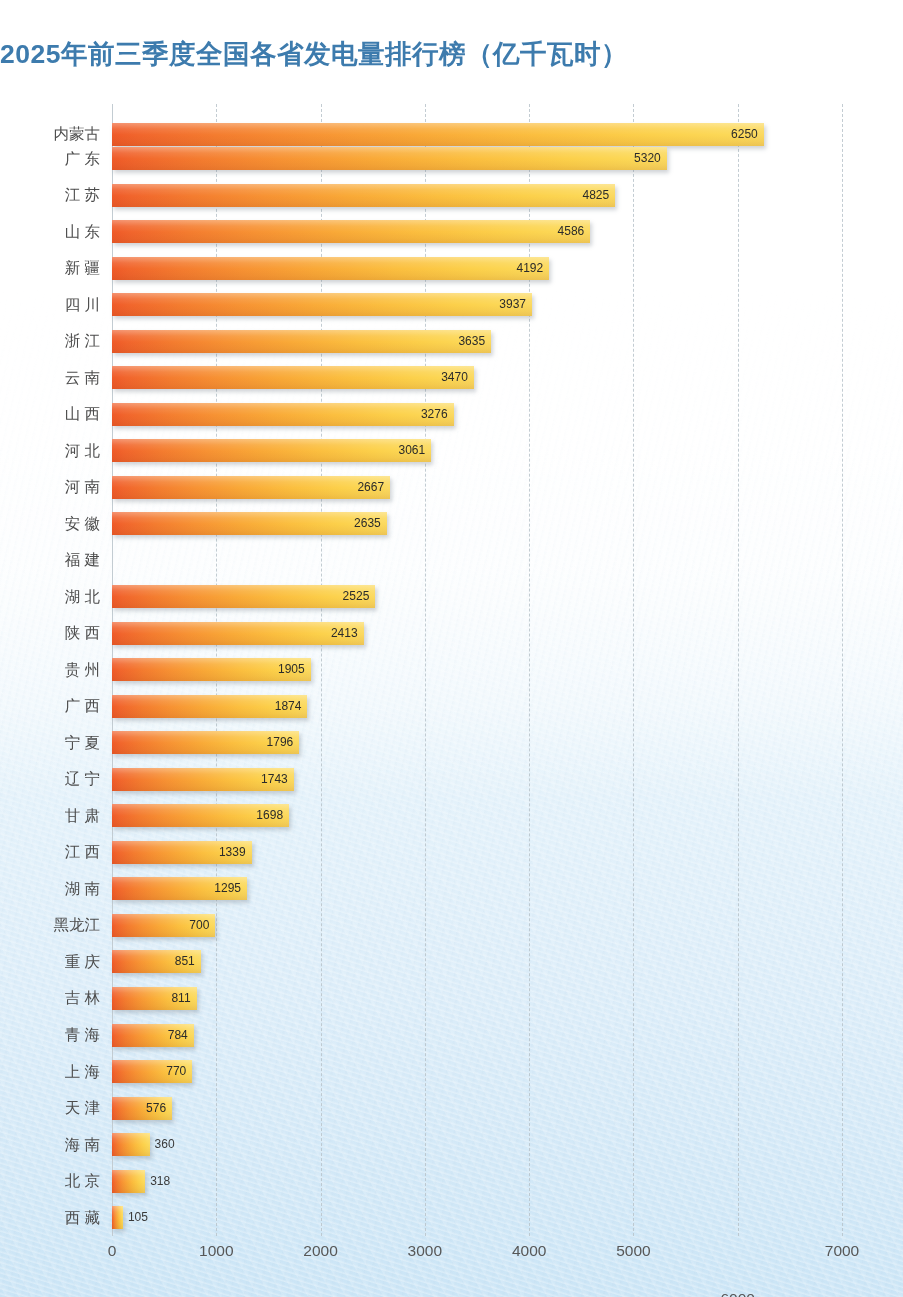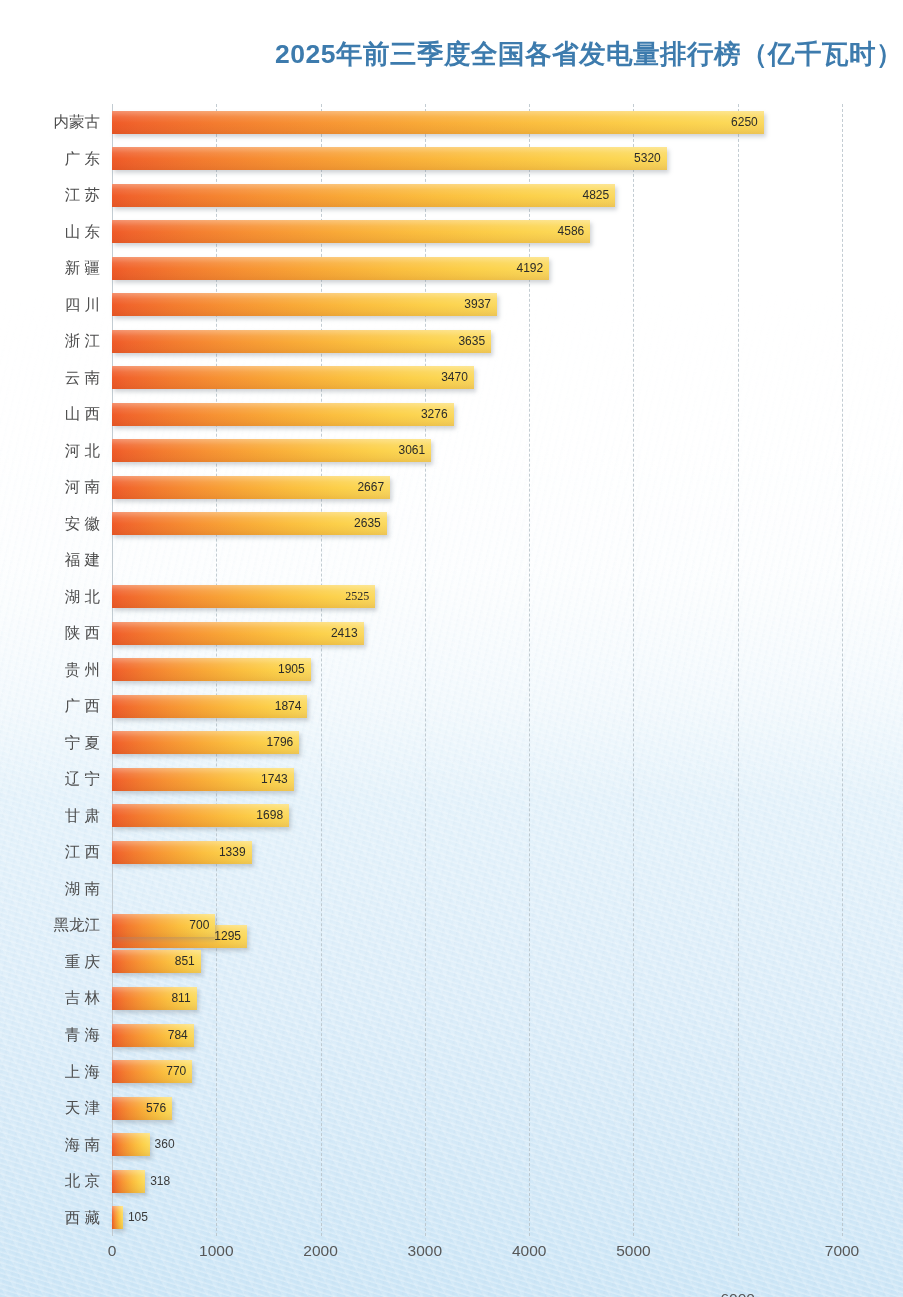--- a/index.html
+++ b/index.html
@@ -67,21 +67,21 @@
         rgba(255,255,255,0) 100%);
     pointer-events: none;
   }
 
   
   #chart-title {
     position: absolute;
     left: 0;
     top: 36px;
     width: 903px;
-    text-align: right;
+    text-align: left;
     font-size: 26.5px;
     font-weight: bold;
     color: #3D7BAD;
     letter-spacing: .5px;
     white-space: nowrap;
   }
 
   
   #plot {
     position: absolute;
@@ -214,21 +214,21 @@
         <div class="gridline zero" style="left: 0px;"></div>
         <div class="gridline" style="left: 104.286px;"></div>
         <div class="gridline" style="left: 208.571px;"></div>
         <div class="gridline" style="left: 312.857px;"></div>
         <div class="gridline" style="left: 417.143px;"></div>
         <div class="gridline" style="left: 521.429px;"></div>
         <div class="gridline" style="left: 625.714px;"></div>
         <div class="gridline" style="left: 730px;"></div>
       </div>
     <div id="rows">
-        <div class="row" style="top: 0px;">
+        <div class="row" style="top: 12px;">
           <div class="cat-label">内蒙古</div>
           <div class="bar-wrap" style="width: 651.786px;">
             <div class="bar"></div>
             <div class="val-label">6250</div>
           </div>
         </div>
         <div class="row" style="top: 36.52px;">
           <div class="cat-label">广 东</div>
           <div class="bar-wrap" style="width: 554.8px;">
             <div class="bar"></div>
@@ -251,21 +251,21 @@
         </div>
         <div class="row" style="top: 146.08px;">
           <div class="cat-label">新 疆</div>
           <div class="bar-wrap" style="width: 437.166px;">
             <div class="bar"></div>
             <div class="val-label">4192</div>
           </div>
         </div>
         <div class="row" style="top: 182.6px;">
           <div class="cat-label">四 川</div>
-          <div class="bar-wrap" style="width: 385px;">
+          <div class="bar-wrap" style="width: 420px;">
             <div class="bar"></div>
             <div class="val-label">3937</div>
           </div>
         </div>
         <div class="row" style="top: 219.12px;">
           <div class="cat-label">浙 江</div>
           <div class="bar-wrap" style="width: 379.079px;">
             <div class="bar"></div>
             <div class="val-label">3635</div>
           </div>
@@ -303,21 +303,21 @@
           <div class="bar-wrap" style="width: 274.793px;">
             <div class="bar"></div>
             <div class="val-label">2635</div>
           </div>
         </div>
         <div class="row" style="top: 438.24px;">
           <div class="cat-label">福 建</div>
         </div>
         <div class="row" style="top: 474.76px;">
           <div class="cat-label">湖 北</div>
-          <div class="bar-wrap" style="width: 263.321px; font-family: Liberation Serif, serif;">
+          <div class="bar-wrap" style="width: 263.321px;">
             <div class="bar"></div>
             <div class="val-label">2525</div>
           </div>
         </div>
         <div class="row" style="top: 511.28px;">
           <div class="cat-label">陕 西</div>
           <div class="bar-wrap" style="width: 251.641px;">
             <div class="bar"></div>
             <div class="val-label">2413</div>
           </div>
@@ -359,21 +359,21 @@
         </div>
         <div class="row" style="top: 730.4px;">
           <div class="cat-label">江 西</div>
           <div class="bar-wrap" style="width: 139.639px;">
             <div class="bar"></div>
             <div class="val-label">1339</div>
           </div>
         </div>
         <div class="row" style="top: 766.92px;">
           <div class="cat-label">湖 南</div>
-          <div class="bar-wrap" style="width: 135.05px; margin-top: 48px;">
+          <div class="bar-wrap" style="width: 135.05px;">
             <div class="bar"></div>
             <div class="val-label">1295</div>
           </div>
         </div>
         <div class="row" style="top: 803.44px;">
           <div class="cat-label">黑龙江</div>
           <div class="bar-wrap" style="width: 103.347px;">
             <div class="bar"></div>
             <div class="val-label">700</div>
           </div>

